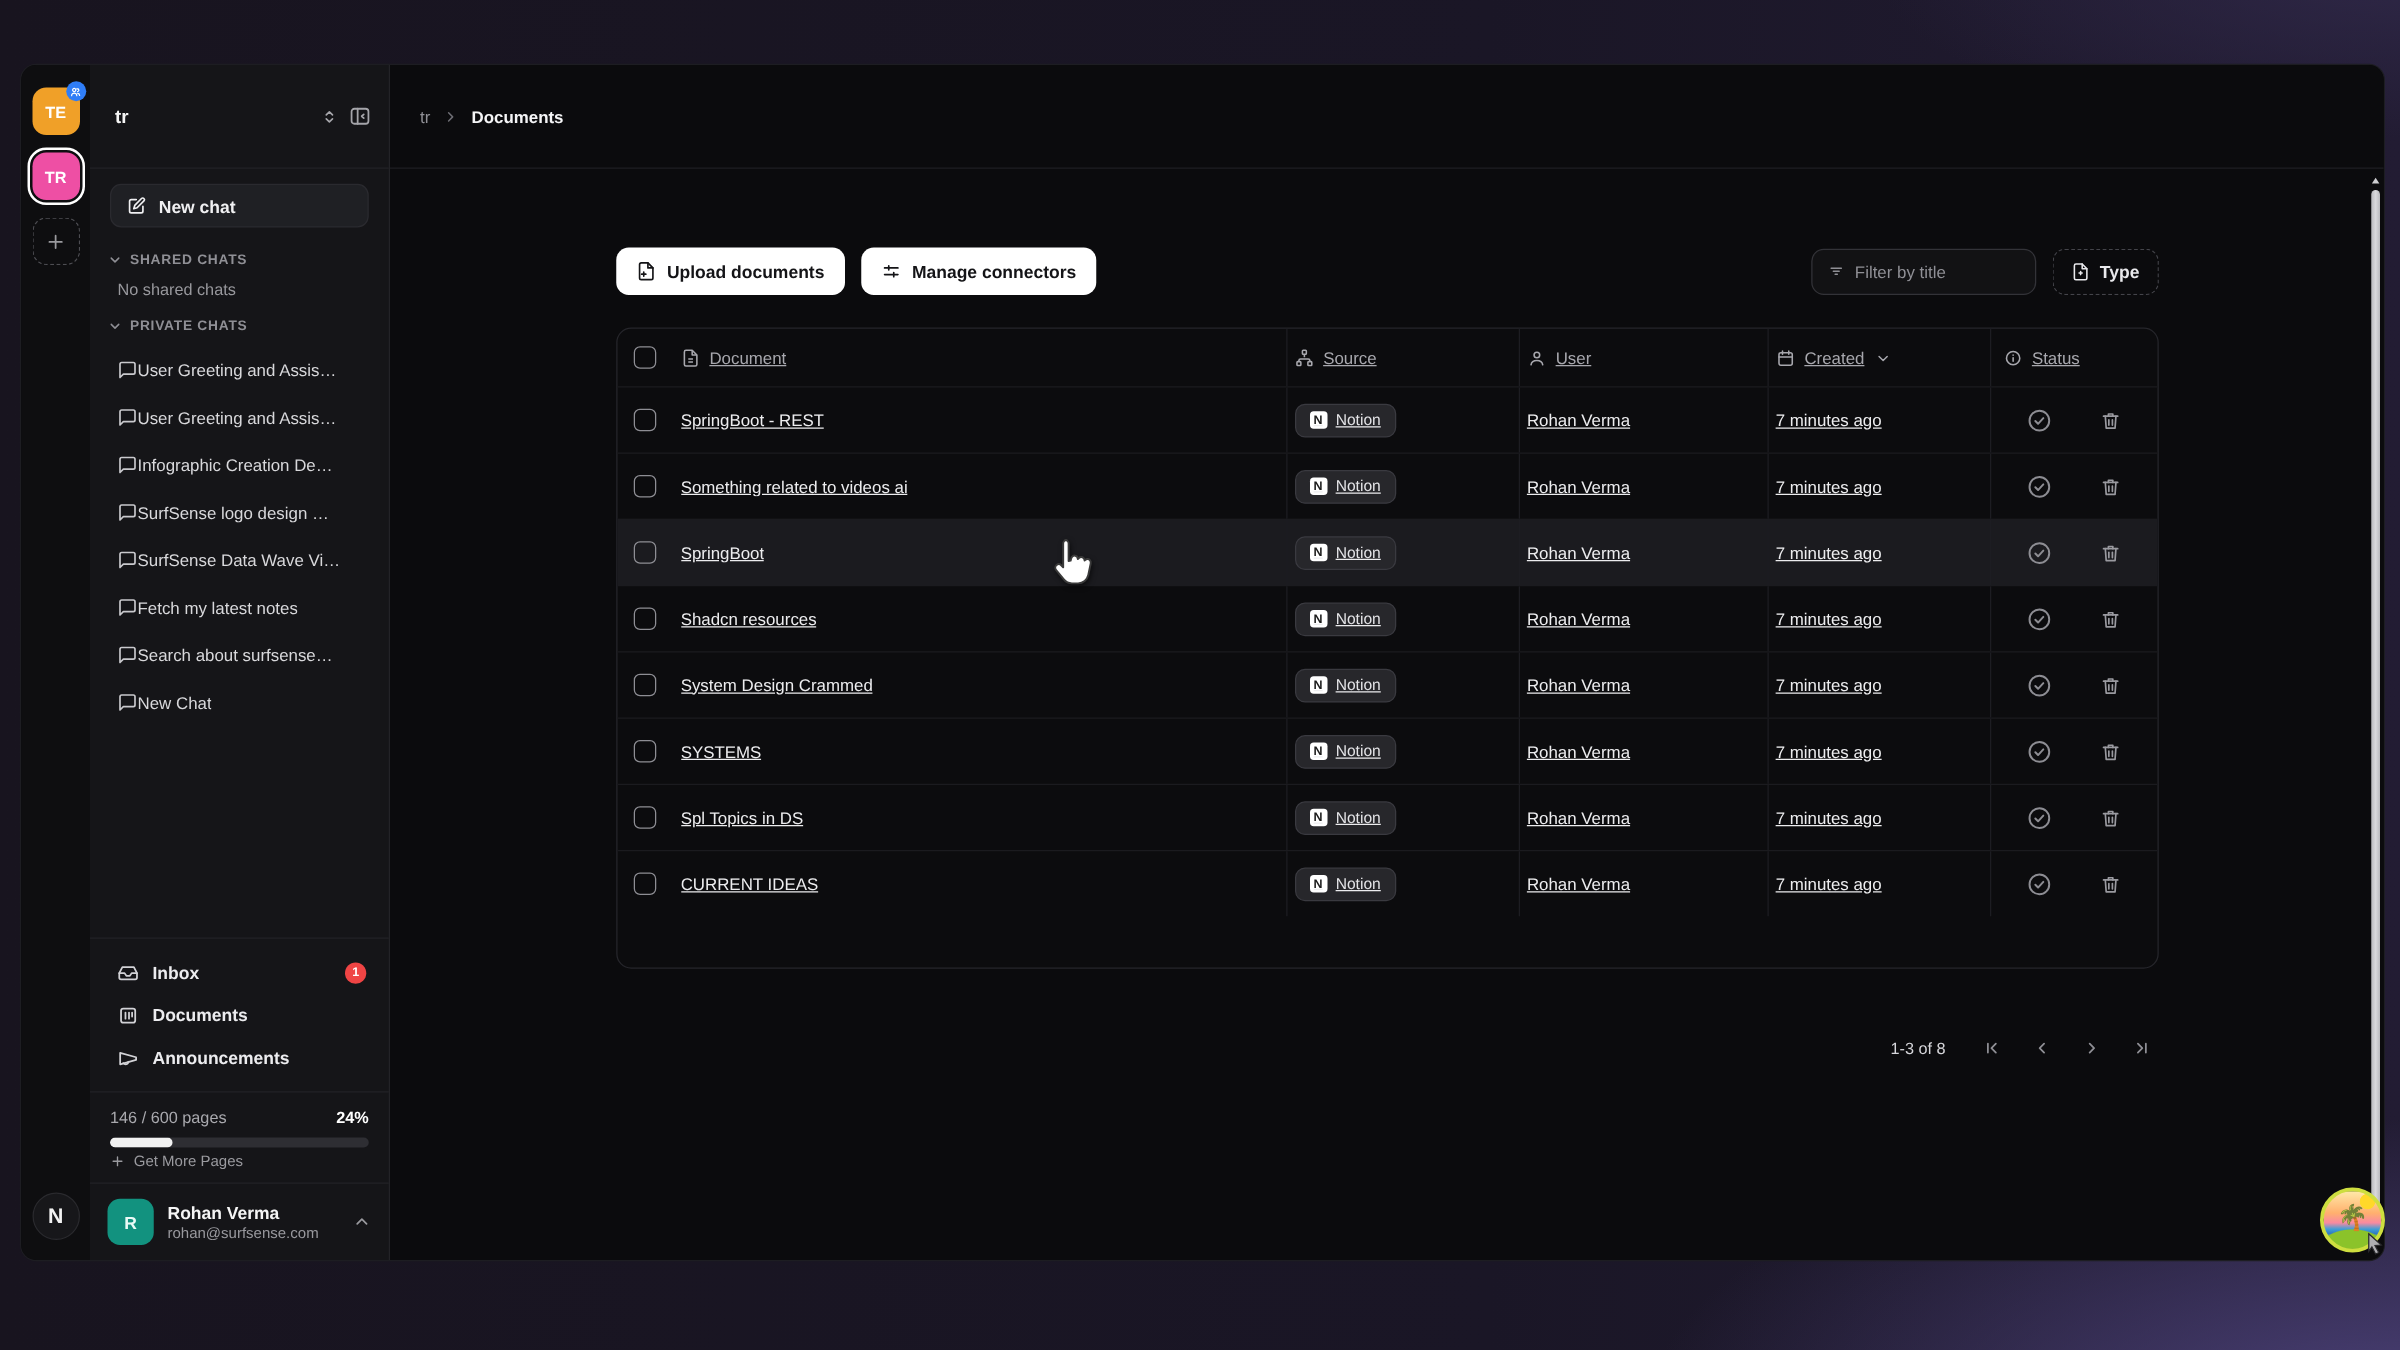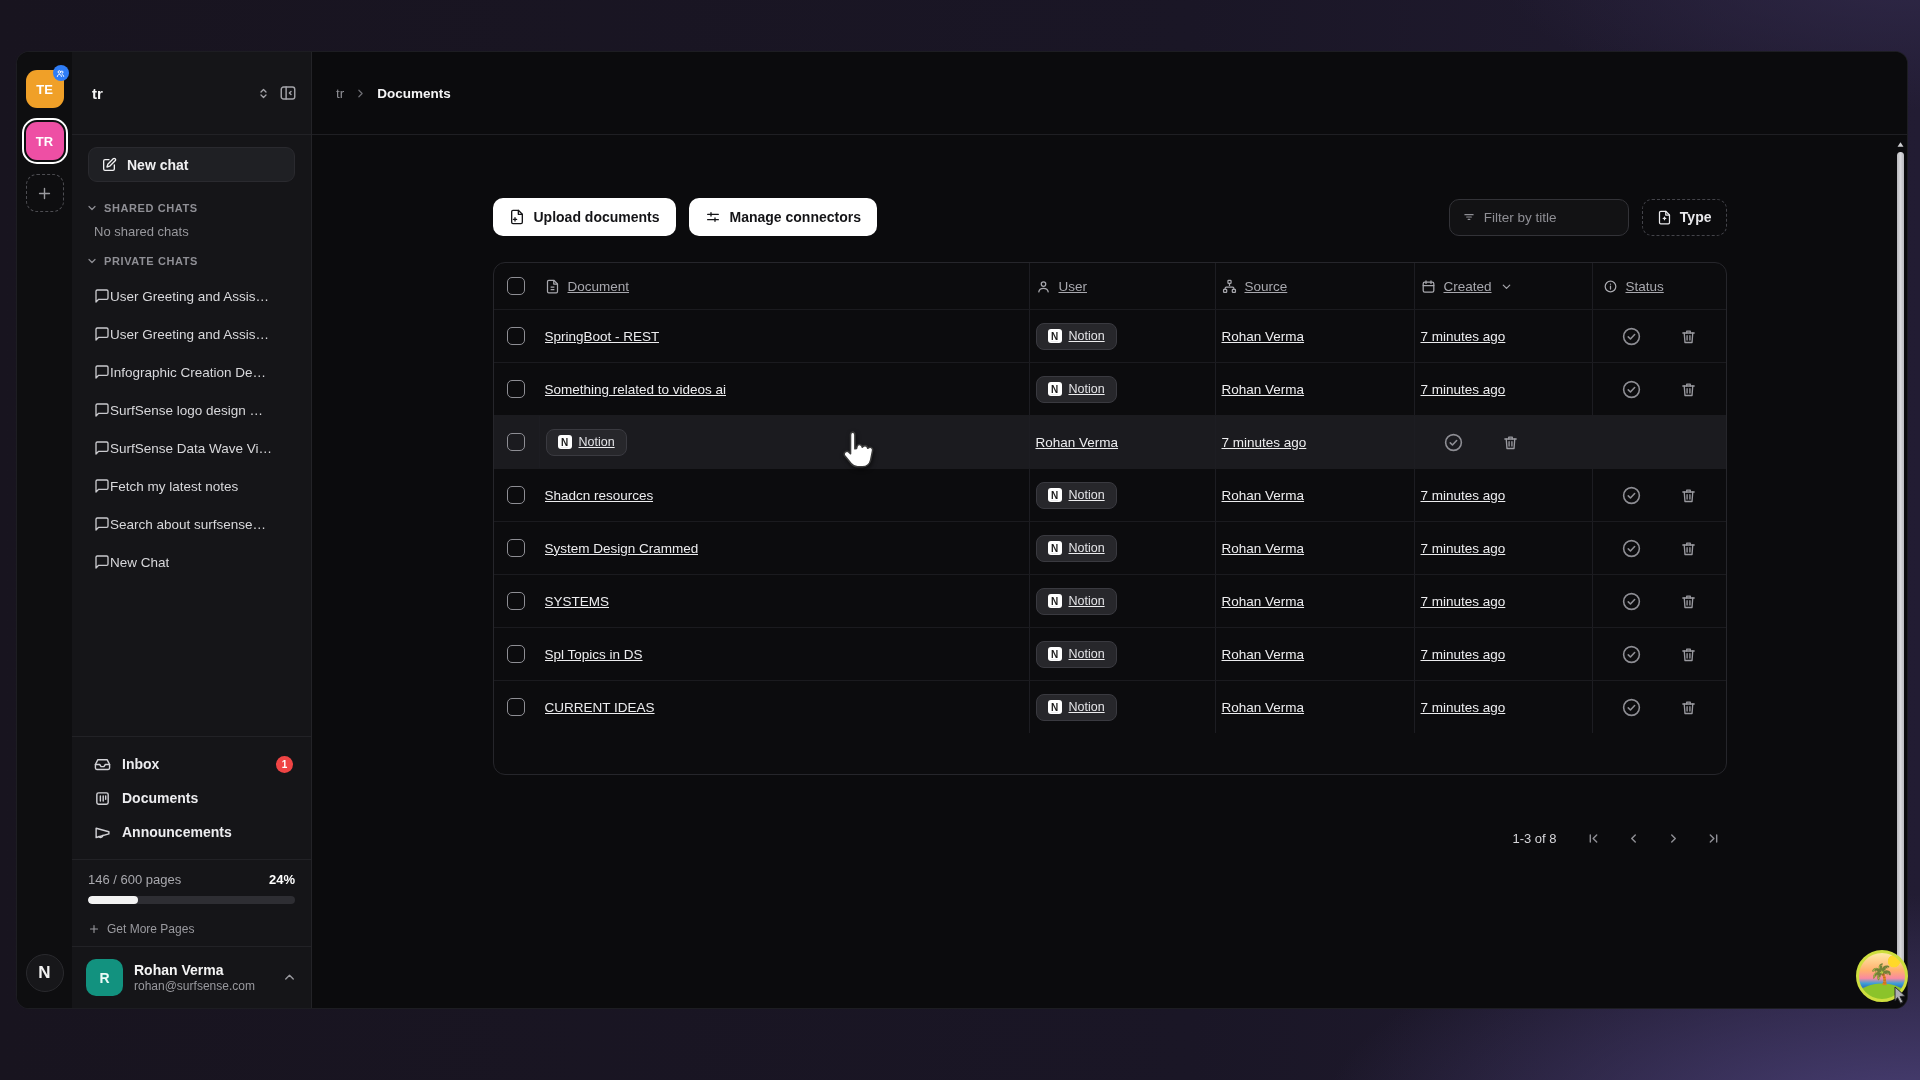--- a/index.html
+++ b/index.html
@@ -56,21 +56,21 @@
     font-size:14px; font-weight:600; color:#ececef; }
   .nav-icon { color:#d2d2d6; display:flex; }
   .nav-badge { margin-left:auto; min-width:17px; height:17px; border-radius:50%; background:#ef4444; color:#fff;
     font-size:10px; font-weight:700; display:flex; align-items:center; justify-content:center; }
   .usage { border-top:1px solid #222226; padding:12px 16px 10px 16px; }
   .usage-row { display:flex; justify-content:space-between; align-items:center; margin-bottom:9px; }
   .usage-pages { color:#a9a9ae; font-size:13px; }
   .usage-pct { color:#fff; font-size:13px; font-weight:700; }
   .usage-bar { height:8px; border-radius:5px; background:#2e2e33; overflow:hidden; }
   .usage-fill { height:100%; width:24%; background:#f2f2f2; border-radius:5px; }
-  .get-more { margin-top:18px; display:flex; align-items:center; gap:7px; color:#9a9a9f; font-size:12px; }
+  .get-more { margin-top:4px; display:flex; align-items:center; gap:7px; color:#9a9a9f; font-size:12px; }
   .profile { border-top:1px solid #222226; padding:12px 14px; display:flex; align-items:center; gap:11px; }
   .profile-avatar { width:37px; height:37px; border-radius:10px; background:#12927f; color:#eafaf6;
     display:flex; align-items:center; justify-content:center; font-size:14px; font-weight:700; }
   .profile-name { font-size:14px; font-weight:700; color:#f5f5f5; line-height:1.25; }
   .profile-email { font-size:12px; color:#99999e; }
   .profile-chevron { margin-left:auto; color:#9a9a9f; display:flex; }
 
   
   .main { flex:1; display:flex; flex-direction:column; position:relative; background:#0b0b0d; }
   .topbar { height:83px; border-bottom:1px solid #1f1f23; display:flex; align-items:center; padding:0 24px; gap:10px; flex:0 0 auto; }
@@ -407,39 +407,39 @@
             <div class="cell">
               <span style="display:flex">
                   <svg width="15" height="15" viewBox="0 0 24 24" fill="none" stroke="currentColor" stroke-width="2" stroke-linejoin="round">
                     <path d="M14 2H6a2 2 0 0 0-2 2v16a2 2 0 0 0 2 2h12a2 2 0 0 0 2-2V8z"></path>
                     <path d="M14 2v6h6"></path>
                     <path d="M9 13h6M9 17h6"></path>
                   </svg>
                 </span>
               <span>Document</span>
             </div>
-            <div class="cell cell-user">
-              <span style="display:flex">
-                  <svg width="15" height="15" viewBox="0 0 24 24" fill="none" stroke="currentColor" stroke-width="2" stroke-linecap="round">
-                    <circle cx="12" cy="8" r="3.6"></circle>
-                    <path d="M4.5 20.5c.6-3.7 3.8-5.5 7.5-5.5s6.9 1.8 7.5 5.5"></path>
-                  </svg>
-                </span>
-              <span>User</span>
-            </div>
             <div class="cell cell-src">
               <span style="display:flex">
                   <svg width="15" height="15" viewBox="0 0 24 24" fill="none" stroke="currentColor" stroke-width="2" stroke-linejoin="round">
                     <rect x="9.5" y="2" width="5" height="5" rx="1"></rect>
                     <rect x="2.5" y="16.5" width="5" height="5" rx="1"></rect>
                     <rect x="16.5" y="16.5" width="5" height="5" rx="1"></rect>
                     <path d="M12 7v4M5 16.5v-1.5a2 2 0 0 1 2-2h10a2 2 0 0 1 2 2v1.5"></path>
                   </svg>
                 </span>
               <span>Source</span>
+            </div>
+            <div class="cell cell-user">
+              <span style="display:flex">
+                  <svg width="15" height="15" viewBox="0 0 24 24" fill="none" stroke="currentColor" stroke-width="2" stroke-linecap="round">
+                    <circle cx="12" cy="8" r="3.6"></circle>
+                    <path d="M4.5 20.5c.6-3.7 3.8-5.5 7.5-5.5s6.9 1.8 7.5 5.5"></path>
+                  </svg>
+                </span>
+              <span>User</span>
             </div>
             <div class="cell cell-created">
               <span style="display:flex">
                   <svg width="15" height="15" viewBox="0 0 24 24" fill="none" stroke="currentColor" stroke-width="2" stroke-linecap="round">
                     <rect x="3.5" y="5" width="17" height="16" rx="2.5"></rect>
                     <path d="M8 3v4M16 3v4M3.5 10.5h17"></path>
                   </svg>
                 </span>
               <span>Created</span>
               <span style="display:flex">
@@ -529,20 +529,23 @@
                     <path d="M6 7l1 13.5h10L18 7"></path>
                     <path d="M10 11v6M14 11v6"></path>
                   </svg>
                 </span>
             </div>
           </div>
 
           <div class="trow tbody-row row-hover">
             <div class="cell cell-check">
                 <span class="checkbox"></span>
+              </div>
+            <div class="cell">
+                <span class="doc-title">SpringBoot</span>
               </div>
             <div class="cell cell-src">
                 <span class="src-badge">
                   <span class="notion-glyph">N</span>
                   <span>Notion</span>
                 </span>
               </div>
             <div class="cell cell-user">
                 <span>Rohan Verma</span>
               </div>

